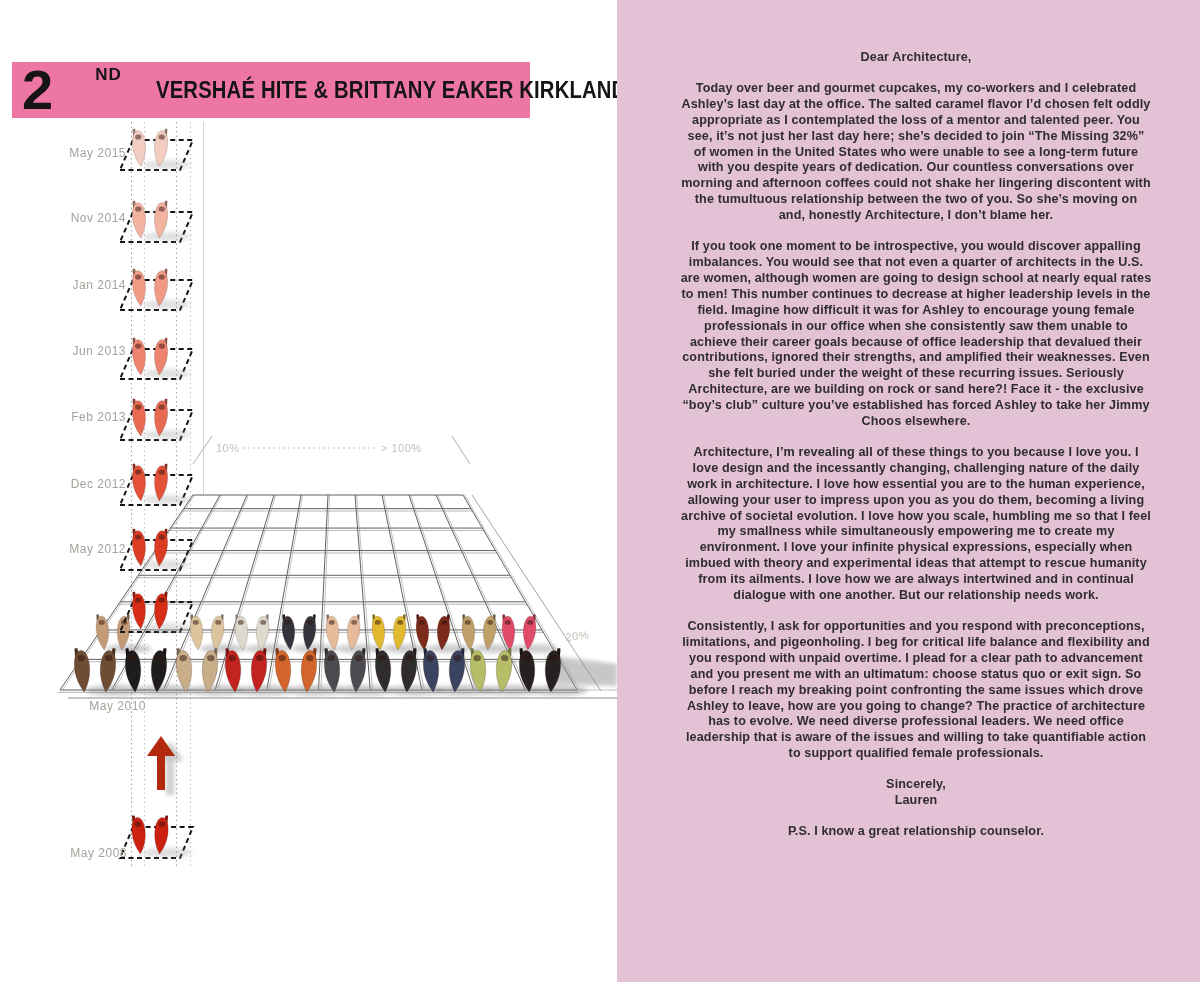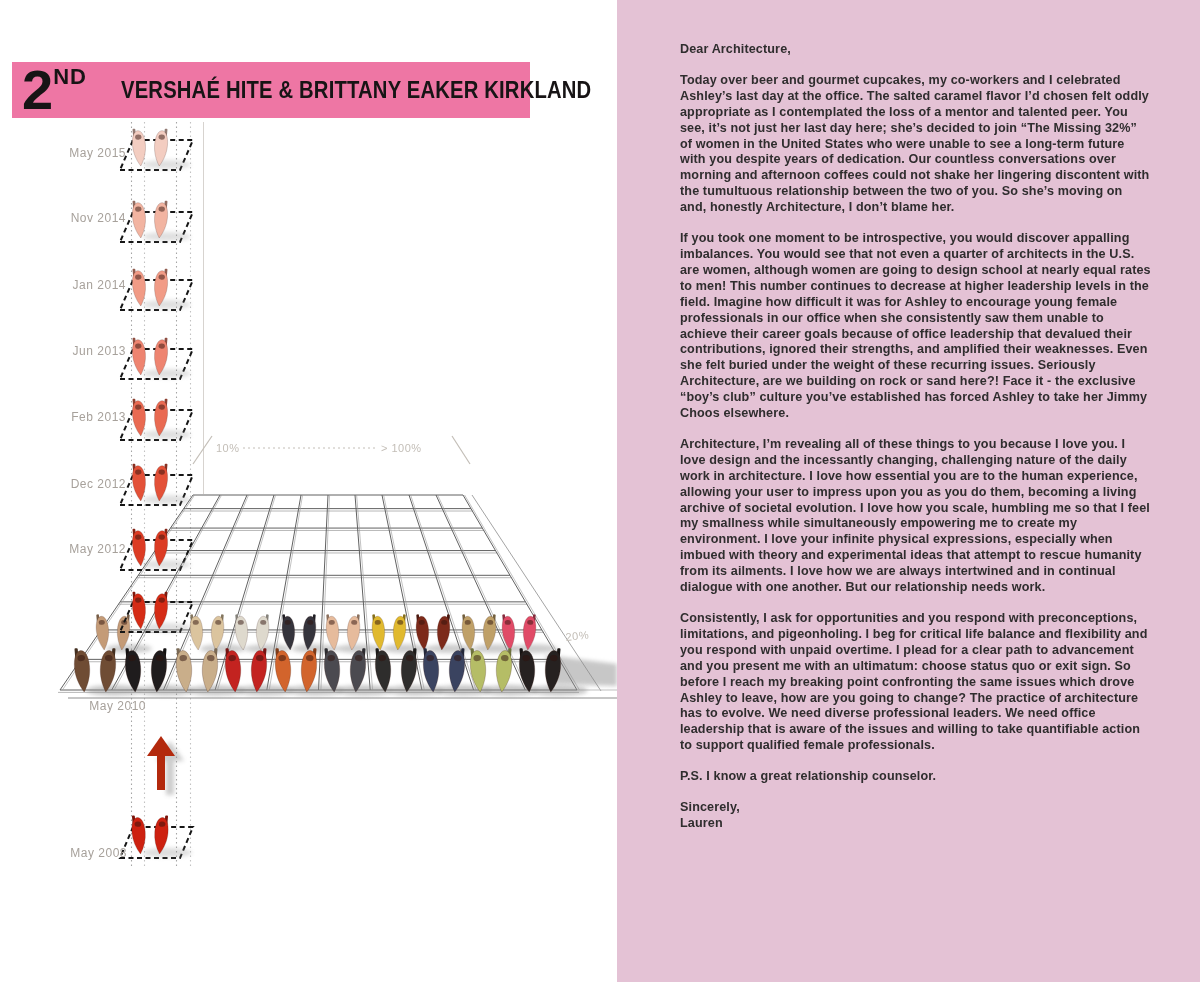--- a/index.html
+++ b/index.html
@@ -3,26 +3,26 @@
 <meta charset="utf-8">
 <style>
   html,body{margin:0;padding:0;background:#ffffff;}
   #board{position:relative;width:1200px;height:982px;overflow:hidden;background:#ffffff;
          font-family:"Liberation Sans",sans-serif;}
   #diagram{position:absolute;left:0;top:0;width:620px;height:982px;}
   #banner{position:absolute;left:12px;top:62px;width:518px;height:56px;
           display:flex;align-items:center;font-weight:bold;}
   .rank{display:flex;align-items:flex-start;margin-left:10px;line-height:1;}
   .rank-num{font-size:56px;line-height:0.9;}
-  .rank-sup{font-size:22px;margin-top:1px;letter-spacing:1px;}
+  .rank-sup{font-size:17px;margin-top:1px;letter-spacing:1px;margin-left:42px;}
   .names{font-size:23px;margin-left:34px;white-space:nowrap;letter-spacing:0.2px;
          transform:scaleX(0.88);transform-origin:left center;}
   #panel{position:absolute;left:617px;top:0;width:583px;height:982px;}
-  .letter{position:absolute;left:63px;top:42px;width:472px;
-          font-size:12.6px;line-height:15.9px;font-weight:bold;letter-spacing:0.12px;}
+  .letter{position:absolute;left:63px;top:50px;width:472px;
+          font-size:12.6px;line-height:15.9px;font-weight:bold;letter-spacing:0.12px;text-align:center;}
   .letter p{margin:0 0 15px 0;white-space:pre-line;}
 </style>
 </head>
 <body>
 
 <div id="board">
 
   <svg id="diagram" viewBox="0 0 620 982">
       <defs>
         <filter id="soft" x="-60%" y="-60%" width="220%" height="220%">
@@ -483,19 +483,19 @@
     <span class="names">VERSHAÉ HITE &amp; BRITTANY EAKER KIRKLAND</span>
   </div>
 
   <div id="panel" style="background: rgb(228, 194, 213);">
     <div class="letter" style="color: rgb(47, 45, 46);">
       <p>Dear Architecture,</p>
       <p>Today over beer and gourmet cupcakes, my co-workers and I celebrated Ashley’s last day at the office. The salted caramel flavor I’d chosen felt oddly appropriate as I contemplated the loss of a mentor and talented peer.  You see, it’s not just her last day here; she’s decided to join “The Missing 32%” of women in the United States who were unable to see a long-term future with you despite years of dedication.  Our countless conversations over morning and afternoon coffees could not shake her lingering discontent with the tumultuous relationship between the two of you.  So she’s moving on and, honestly Architecture, I don’t blame her.</p>
       <p>If you took one moment to be introspective, you would discover appalling imbalances.  You would see that not even a quarter of architects in the U.S. are women, although women are going to design school at nearly equal rates to men!  This number continues to decrease at higher leadership levels in the field.  Imagine how difficult it was for Ashley to encourage young female professionals in our office when she consistently saw them unable to achieve their career goals because of office leadership that devalued their contributions, ignored their strengths, and amplified their weaknesses.  Even she felt buried under the weight of these recurring issues. Seriously Architecture, are we building on rock or sand here?!  Face it - the exclusive “boy’s club” culture you’ve established has forced Ashley to take her Jimmy Choos elsewhere.</p>
       <p>Architecture, I’m revealing all of these things to you because I love you. I love design and the incessantly changing, challenging nature of the daily work in architecture.  I love how essential you are to the human experience, allowing your user to impress upon you as you do them, becoming a living archive of societal evolution. I love how you scale, humbling me so that I feel my smallness while simultaneously empowering me to create my environment.  I love your infinite physical expressions, especially when imbued with theory and experimental ideas that attempt to rescue humanity from its ailments. I love how we are always intertwined and in continual dialogue with one another.  But our relationship needs work.</p>
       <p>Consistently, I ask for opportunities and you respond with preconceptions, limitations, and pigeonholing. I beg for critical life balance and flexibility and you respond with unpaid overtime.  I plead for a clear path to advancement and you present me with an ultimatum: choose status quo or exit sign.  So before I reach my breaking point confronting the same issues which drove Ashley to leave, how are you going to change? The practice of architecture has to evolve. We need diverse professional leaders.  We need office leadership that is aware of the issues and willing to take quantifiable action to support qualified female professionals.</p>
-      <p>P.S. I know a great relationship counselor.</p>
       <p>Sincerely,
 Lauren</p>
+      <p>P.S. I know a great relationship counselor.</p>
     </div>
   </div>
 
 </div>
 
 </body></html>

